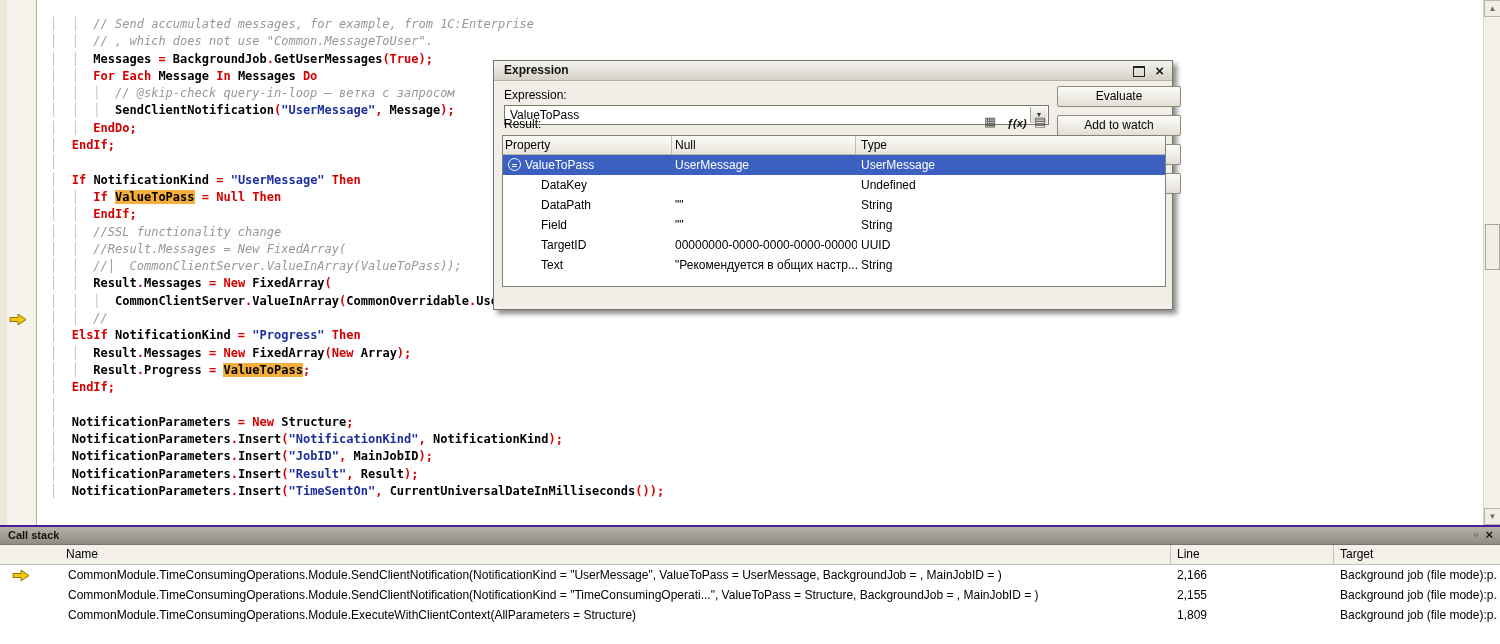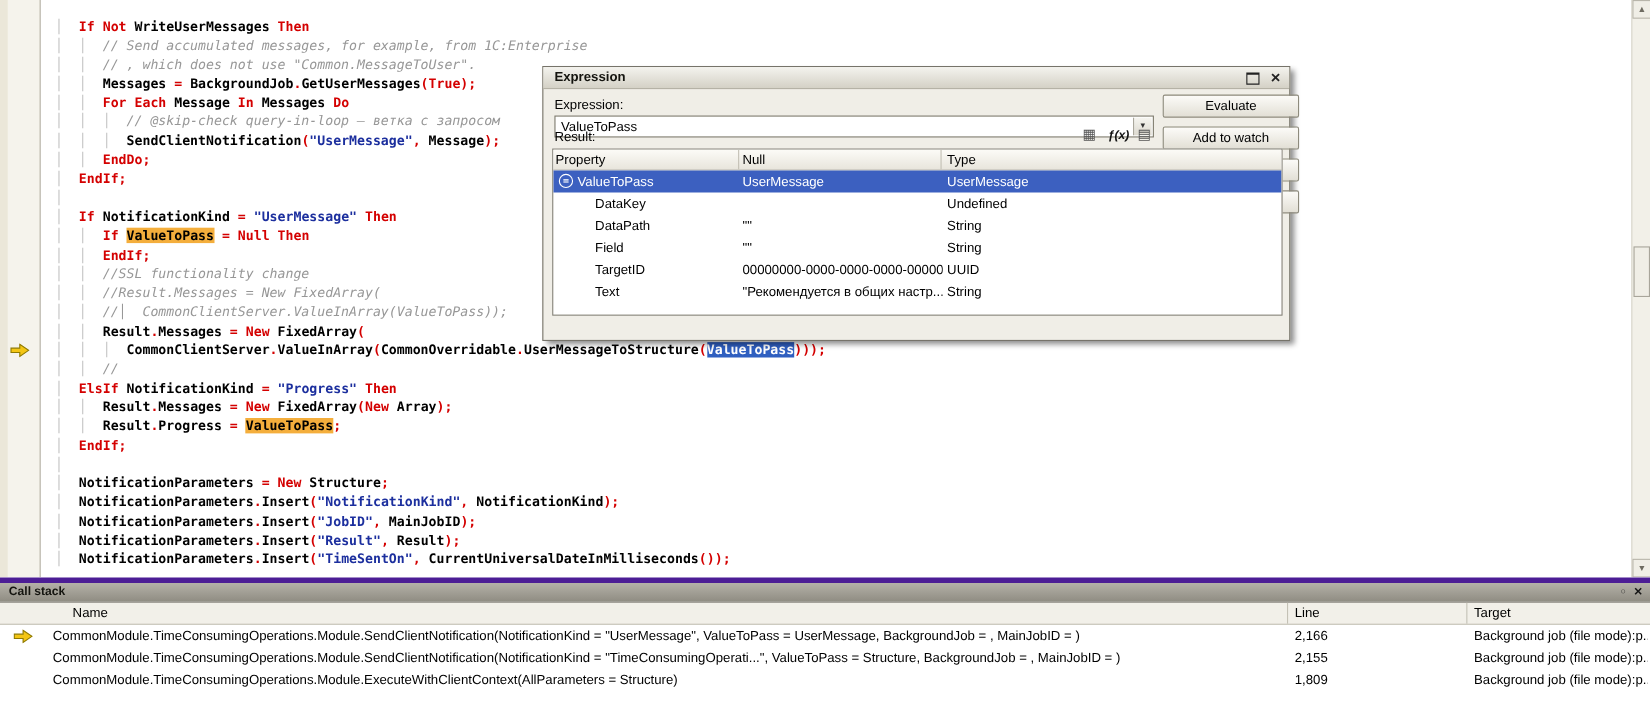--- a/index.html
+++ b/index.html
@@ -57,48 +57,47 @@
   .vrow{position:relative;height:20px;font-size:12px;color:#000;}
   .vrow.sel{background:#3c60c0;color:#fff;}
   .vexp{position:absolute;left:5px;top:3px;width:13px;height:13px;border:1px solid #fff;border-radius:7px;
         font:bold 9px/12px "DejaVu Sans Mono",monospace;text-align:center;color:#fff;box-sizing:border-box;}
   .vprop{position:absolute;left:38px;top:3px;white-space:nowrap;}
   .vprop.parent{left:22px;}
   .vval{position:absolute;left:172px;top:3px;width:182px;overflow:hidden;white-space:nowrap;}
   .vtype{position:absolute;left:358px;top:3px;white-space:nowrap;}
 
   
-  .cs{position:absolute;left:0;top:525px;width:1500px;height:119px;background:#fff;border-top:5px solid #4c1d95;box-sizing:border-box;}
+  .cs{position:absolute;left:0;top:525px;width:1500px;height:119px;background:#fff;border-top:2px solid #4c1d95;box-sizing:border-box;}
   .cs-header{position:relative;height:17px;background:linear-gradient(#b4b1a8,#8f8c82);border-bottom:1px solid #77746b;}
   .cs-title{position:absolute;left:8px;top:2px;font-size:11px;font-weight:bold;color:#14140f;}
   .cs-pin{position:absolute;right:22px;top:3px;font-size:8px;font-weight:bold;color:#2a2a2a;}
   .cs-close{position:absolute;right:7px;top:0;font-size:13px;font-weight:bold;color:#141414;line-height:16px;}
   .cs-cols{position:relative;height:19px;background:#f2f0e9;border-bottom:1px solid #c4c1b5;font-size:12px;color:#000;}
   .cs-cols .c1{position:absolute;left:66px;top:2px;}
   .cs-cols .c2{position:absolute;left:1177px;top:2px;}
   .cs-cols .c3{position:absolute;left:1340px;top:2px;}
   .cs-colsep{position:absolute;top:0;width:1px;height:19px;background:#c4c1b5;}
   .cs-row{position:relative;height:20px;font-size:12px;color:#000;}
   .cs-arrow{position:absolute;left:12px;top:4px;width:18px;height:13px;}
-  .cs-name{position:absolute;left:48px;top:3px;white-space:nowrap;width:1100px;overflow:hidden;}
+  .cs-name{position:absolute;left:68px;top:3px;white-space:nowrap;width:1100px;overflow:hidden;}
   .cs-line{position:absolute;left:1177px;top:3px;}
   .cs-target{position:absolute;left:1340px;top:3px;white-space:nowrap;width:158px;overflow:hidden;}
 </style>
 </head>
 <body>
 
 <div class="editor">
   <div class="gutter">
     <div class="gutter-strip"></div>
   </div>
   <div class="cur-arrow" style="top: 312.1px;"><svg width="18" height="13" viewBox="0 0 18 13">
         <path d="M1 4.5 L9 4.5 L9 1 L17 6.5 L9 12 L9 8.5 L1 8.5 Z" fill="#f3c514" stroke="#8f7a00" stroke-width="1"></path>
       </svg></div>
   <div class="code">
-      <div class="code-line"><span class="tk-g">│  </span><span class="tk-k">If Not </span><span class="tk-i">WriteUserMessages</span><span class="tk-k"> Then</span></div>
       <div class="code-line"><span class="tk-g">│  │  </span><span class="tk-c">// Send accumulated messages, for example, from 1C:Enterprise</span></div>
       <div class="code-line"><span class="tk-g">│  │  </span><span class="tk-c">// , which does not use "Common.MessageToUser".</span></div>
       <div class="code-line"><span class="tk-g">│  │  </span><span class="tk-i">Messages</span><span class="tk-p"> = </span><span class="tk-i">BackgroundJob</span><span class="tk-p">.</span><span class="tk-i">GetUserMessages</span><span class="tk-p">(</span><span class="tk-k">True</span><span class="tk-p">);</span></div>
       <div class="code-line"><span class="tk-g">│  │  </span><span class="tk-k">For Each </span><span class="tk-i">Message</span><span class="tk-k"> In </span><span class="tk-i">Messages</span><span class="tk-k"> Do</span></div>
       <div class="code-line"><span class="tk-g">│  │  │  </span><span class="tk-c">// @skip-check query-in-loop – ветка с запросом</span></div>
       <div class="code-line"><span class="tk-g">│  │  │  </span><span class="tk-i">SendClientNotification</span><span class="tk-p">(</span><span class="tk-s">"UserMessage"</span><span class="tk-p">, </span><span class="tk-i">Message</span><span class="tk-p">);</span></div>
       <div class="code-line"><span class="tk-g">│  │  </span><span class="tk-k">EndDo</span><span class="tk-p">;</span></div>
       <div class="code-line"><span class="tk-g">│  </span><span class="tk-k">EndIf</span><span class="tk-p">;</span></div>
       <div class="code-line"><span class="tk-g">│</span></div>
       <div class="code-line"><span class="tk-g">│  </span><span class="tk-k">If </span><span class="tk-i">NotificationKind</span><span class="tk-p"> = </span><span class="tk-s">"UserMessage"</span><span class="tk-k"> Then</span></div>

